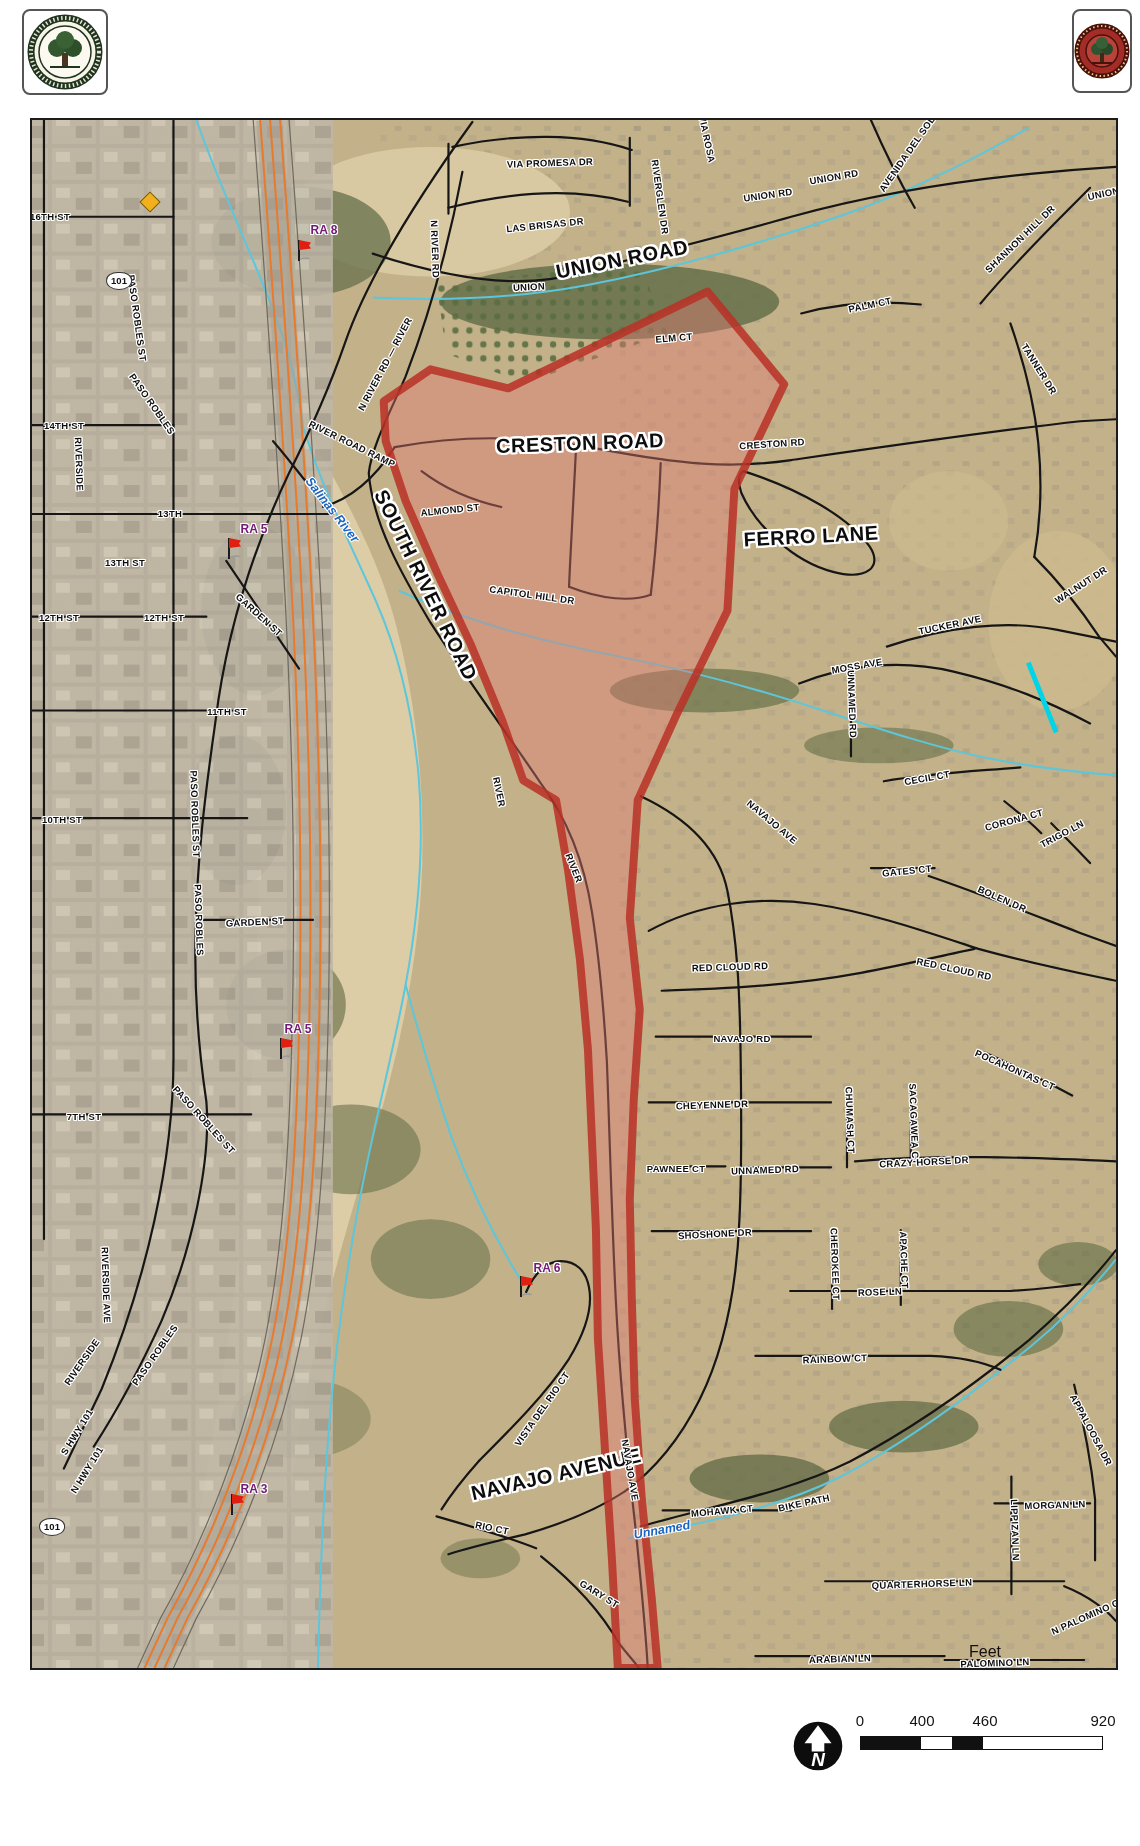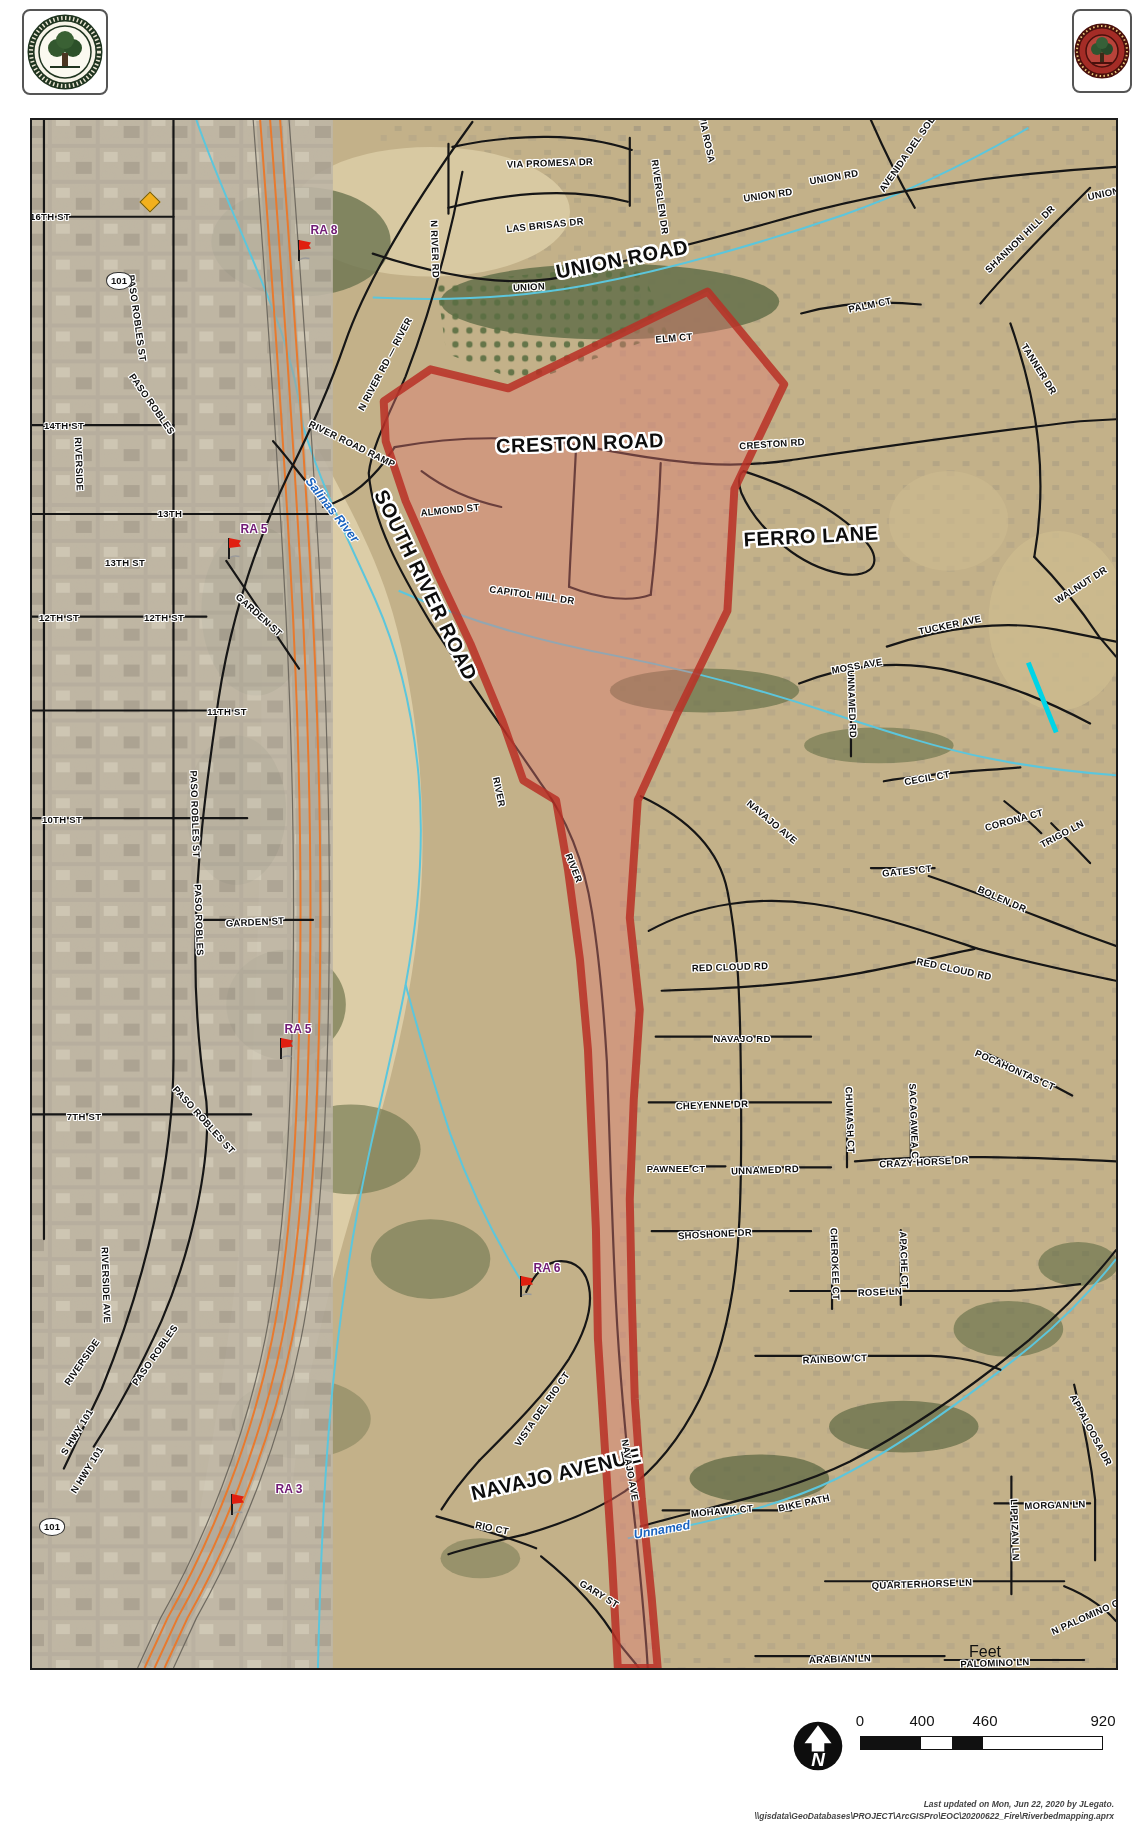--- a/index.html
+++ b/index.html
@@ -320,21 +320,21 @@
             <path d="M4 23 L4 2" stroke="#1a1a1a" stroke-width="2"></path>
             <path d="M4 2 L16 4.5 L14 7.5 L16 10.5 L4 12 Z" fill="#e01f10"></path>
             <path d="M5 21.5 C8 19.5 11 19.5 14.5 20.5" stroke="#9a9a9a" stroke-width="1.5" fill="none"></path>
           </svg></span>
         <span class="ra-label" style="left: 515px; top: 1148px; transform: translate(-50%, -50%);">RA 6</span>
         <span class="flag-wrap" style="left: 485px; top: 1154px;"><svg width="18" height="24" viewBox="0 0 18 24">
             <path d="M4 23 L4 2" stroke="#1a1a1a" stroke-width="2"></path>
             <path d="M4 2 L16 4.5 L14 7.5 L16 10.5 L4 12 Z" fill="#e01f10"></path>
             <path d="M5 21.5 C8 19.5 11 19.5 14.5 20.5" stroke="#9a9a9a" stroke-width="1.5" fill="none"></path>
           </svg></span>
-        <span class="ra-label" style="left: 243px; top: 1369px; transform: translate(-50%, -50%); padding-left: 28px;">RA 3</span>
+        <span class="ra-label" style="left: 208px; top: 1369px; transform: translate(-50%, -50%); padding-left: 28px;">RA 3</span>
         <span class="flag-wrap" style="left: 196px; top: 1372px;"><svg width="18" height="24" viewBox="0 0 18 24">
             <path d="M4 23 L4 2" stroke="#1a1a1a" stroke-width="2"></path>
             <path d="M4 2 L16 4.5 L14 7.5 L16 10.5 L4 12 Z" fill="#e01f10"></path>
             <path d="M5 21.5 C8 19.5 11 19.5 14.5 20.5" stroke="#9a9a9a" stroke-width="1.5" fill="none"></path>
           </svg></span>
         <span class="shield" style="left: 87px; top: 161px;">101</span>
         <span class="shield" style="left: 20px; top: 1407px;">101</span>
         <span class="diamond" style="left: 118px; top: 82px;"></span>
       </div>
   </div>
@@ -350,18 +350,14 @@
       <span class="tick" style="left: 860px; top: 1712px;">0</span>
       <span class="tick" style="left: 922px; top: 1712px;">400</span>
       <span class="tick" style="left: 985px; top: 1712px;">460</span>
       <span class="tick" style="left: 1103px; top: 1712px;">920</span>
     </div>
   <div class="scalebar">
     <div class="seg" style="left:0;width:60px;"></div>
     <div class="seg" style="left:91px;width:31px;"></div>
   </div>
 
-  <div class="footer">
-    <div>Last updated on Mon, Jun 22, 2020 by JLegato.</div>
-    <div>\\gisdata\GeoDatabases\PROJECT\ArcGISPro\EOC\20200622_Fire\Riverbedmapping.aprx</div>
-  </div>
 
 </div>
 
 </body></html>

